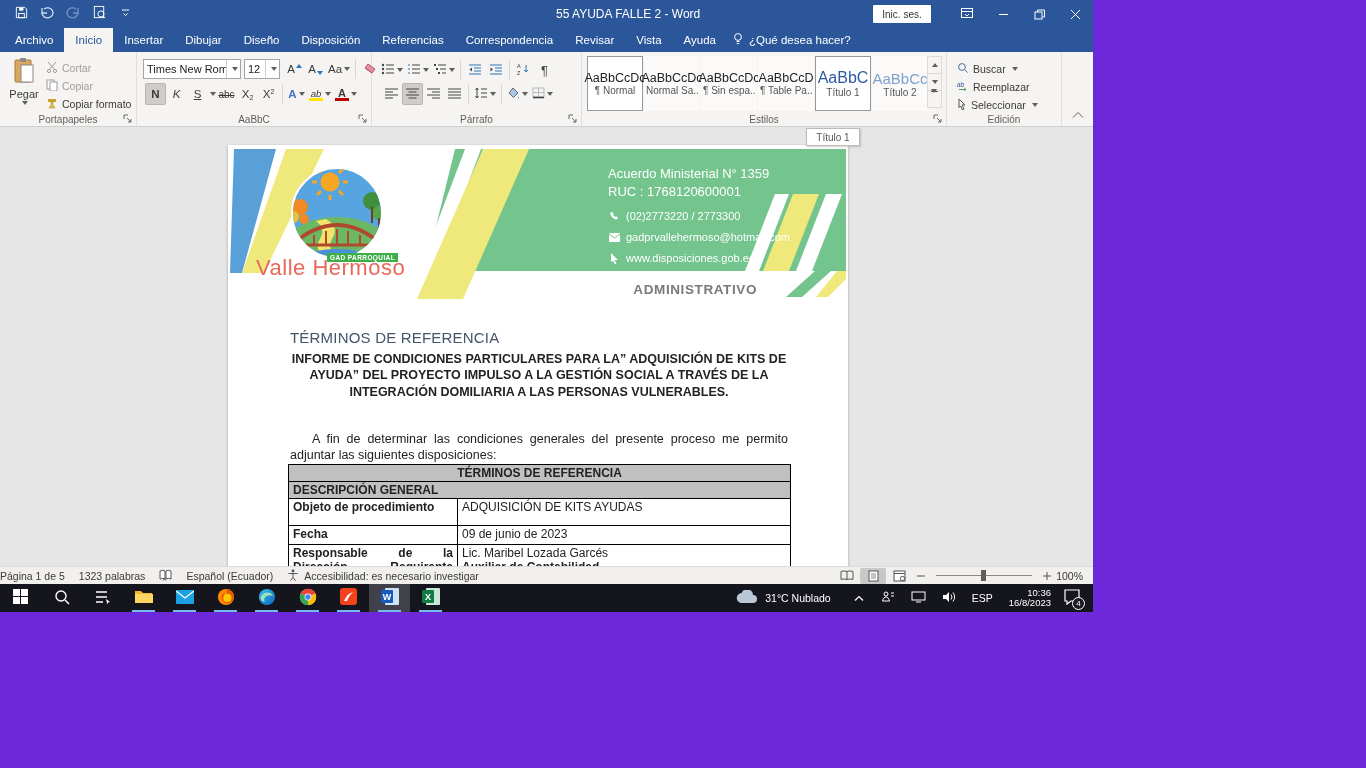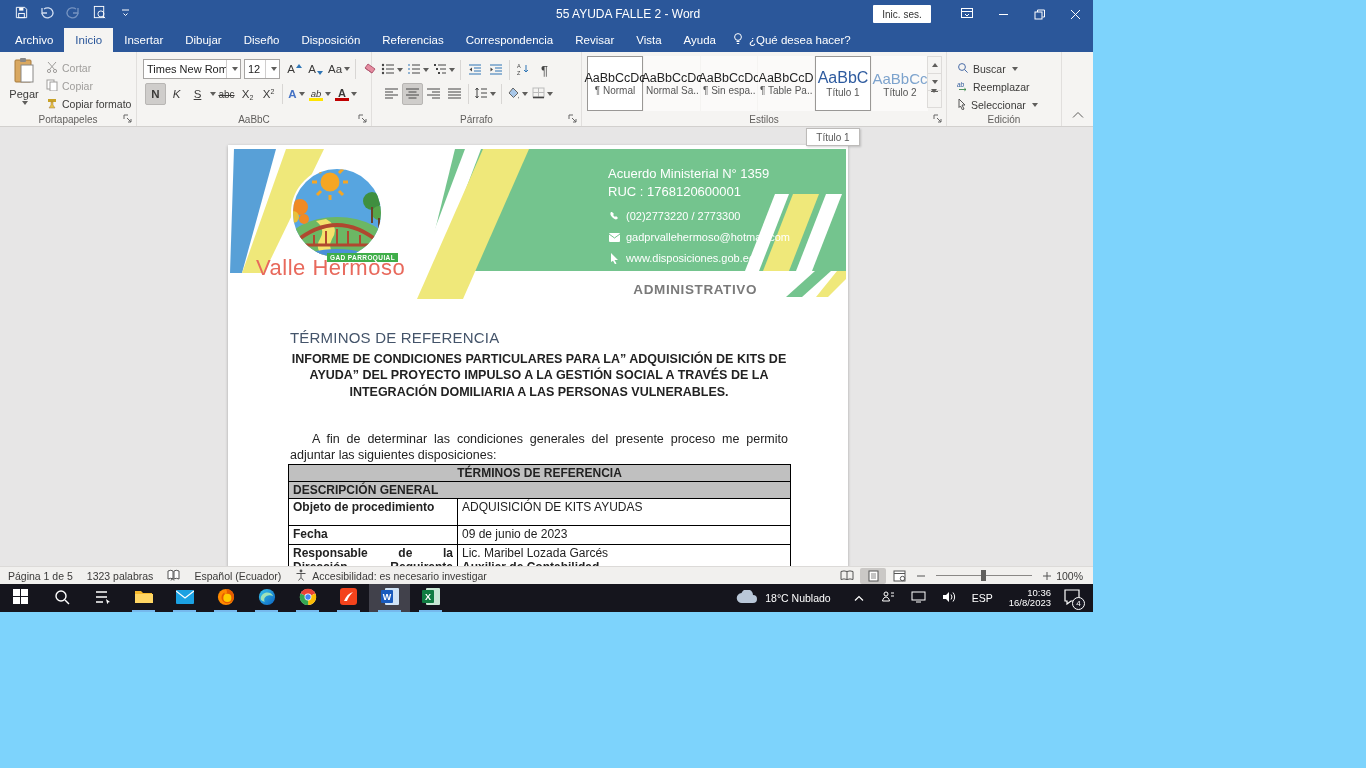--- a/index.html
+++ b/index.html
@@ -1,16 +1,16 @@
 <!DOCTYPE html>
 <html><head>
 <meta charset="utf-8">
 <style>
   html,body{margin:0;padding:0;background:#fff}
-  #screen{position:relative;width:1366px;height:768px;background:#7dd3fc;overflow:hidden;
+  #screen{position:relative;width:1366px;height:768px;background:#6d28d9;overflow:hidden;
           font-family:"Liberation Sans",sans-serif;font-size:12px;color:#222;-webkit-font-smoothing:antialiased}
   .a{position:absolute}
   .fx{display:flex;align-items:center}
   
   .titlebar{left:0;top:0;width:1093px;height:28px;background:#2b579a}
   .qat{height:28px;display:flex;align-items:center;gap:4px;padding-left:10px}
   .qbtn{width:22px;height:22px;display:flex;align-items:center;justify-content:center}
   .wtitle{color:#fff;font-size:12px;white-space:nowrap}
   .signin{background:#fff;color:#333;font-size:10px;border-radius:1px;width:58px;height:18px;
           display:flex;align-items:center;justify-content:center}
@@ -577,21 +577,21 @@
             <div>Lic. Maribel Lozada Garcés</div>
             <div class="b">Auxiliar de Contabilidad</div>
           </td>
         </tr>
       </tbody>
         </table>
     </div>
   </div>
 
   <div class="a status">
-    <span class="sitem" style="margin-left:8px">Página 1 de 5</span>
+    <span class="sitem" style="">Página 1 de 5</span>
     <span class="sitem">1323 palabras</span>
     <span class="sitem"><svg width="13" height="12" viewBox="0 0 13 12">
           <path d="M1 2q3-1.5 5 0v8q-2-1.5-5 0zM12 2q-3-1.5-5 0v8q2-1.5 5 0z" fill="#fff" stroke="#555"></path>
           <path d="M4 11.5l1.5-2 1.5 2" stroke="#555" fill="none"></path>
         </svg></span>
     <span class="sitem">Español (Ecuador)</span>
     <span class="sitem fx" style="gap:5px">
       <span><svg width="12" height="12" viewBox="0 0 12 12">
             <circle cx="6" cy="2" r="1.4" fill="#555"></circle>
             <path d="M1.5 4.5h9M6 4.5v4M6 8.5L3.5 11.5M6 8.5l2.5 3" stroke="#555" fill="none"></path>
@@ -724,21 +724,21 @@
             <text x="6" y="11.5" font-size="9" font-weight="bold" fill="#fff" text-anchor="middle">X</text>
           </svg></span>
         <span class="ind"></span>
       </span>
 
     <span class="tray">
       <span class="fx" style="gap:7px;margin-right:14px">
         <span><svg width="22" height="14" viewBox="0 0 22 14">
               <path d="M6 13a5 5 0 0 1-.5-10A6 6 0 0 1 17 5a4 4 0 0 1 0 8z" fill="#b9c7d8"></path>
             </svg></span>
-        <span class="trtxt">18°C Nublado</span>
+        <span class="trtxt">31°C Nublado</span>
       </span>
       <span style="margin:0 9px"><svg width="10" height="7" viewBox="0 0 10 7">
             <path d="M1 5.5L5 1.5l4 4" fill="none" stroke="#fff" stroke-width="1.2"></path>
           </svg></span>
       <span style="margin:0 8px"><svg width="14" height="13" viewBox="0 0 14 13">
             <circle cx="5" cy="4" r="2" fill="none" stroke="#fff"></circle>
             <path d="M1.5 11c.5-2.5 2-4 3.5-4s3 1.5 3.5 4z" fill="none" stroke="#fff"></path>
             <path d="M10 3h3M10 6h3" stroke="#fff"></path>
           </svg></span>
       <span style="margin:0 8px"><svg width="15" height="12" viewBox="0 0 15 12">

